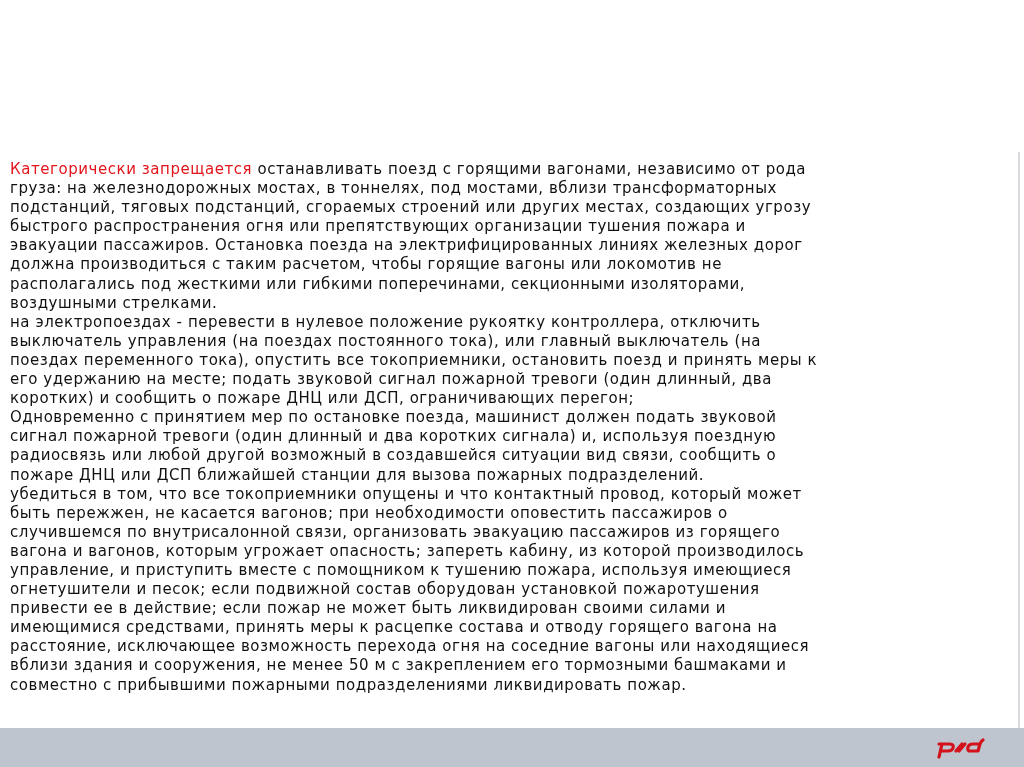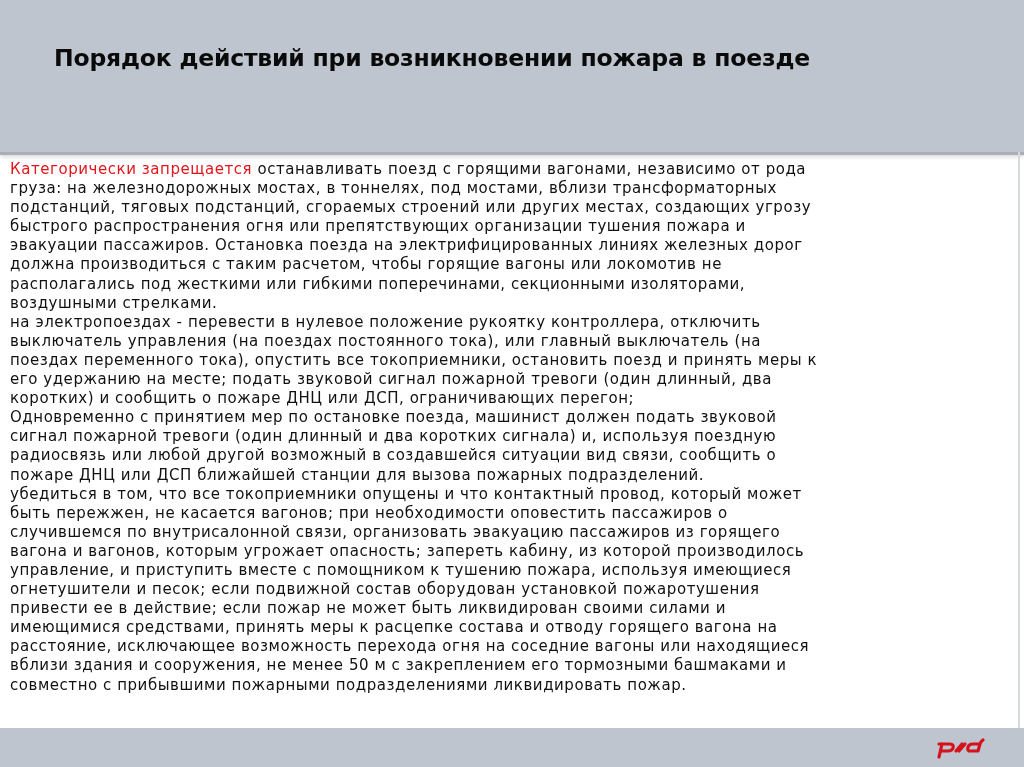--- a/index.html
+++ b/index.html
@@ -79,23 +79,20 @@
       top: 9px;
       width: 50px;
       height: 22px;
     }
   </style>
 </head>
 <body>
 
 <div class="slide">
 
-  <div class="header">
-    <h1 class="title">Порядок действий при возникновении пожара в поезде</h1>
-  </div>
 
   <div class="right-edge"></div>
 
   <div class="body-text">
     <p><span class="accent">Категорически запрещается</span><span> останавливать поезд с горящими вагонами, независимо от рода
 груза: на железнодорожных мостах, в тоннелях, под мостами, вблизи трансформаторных
 подстанций, тяговых подстанций, сгораемых строений или других местах, создающих угрозу
 быстрого распространения огня или препятствующих организации тушения пожара и
 эвакуации пассажиров. Остановка поезда на электрифицированных линиях железных дорог
 должна производиться с таким расчетом, чтобы горящие вагоны или локомотив не

